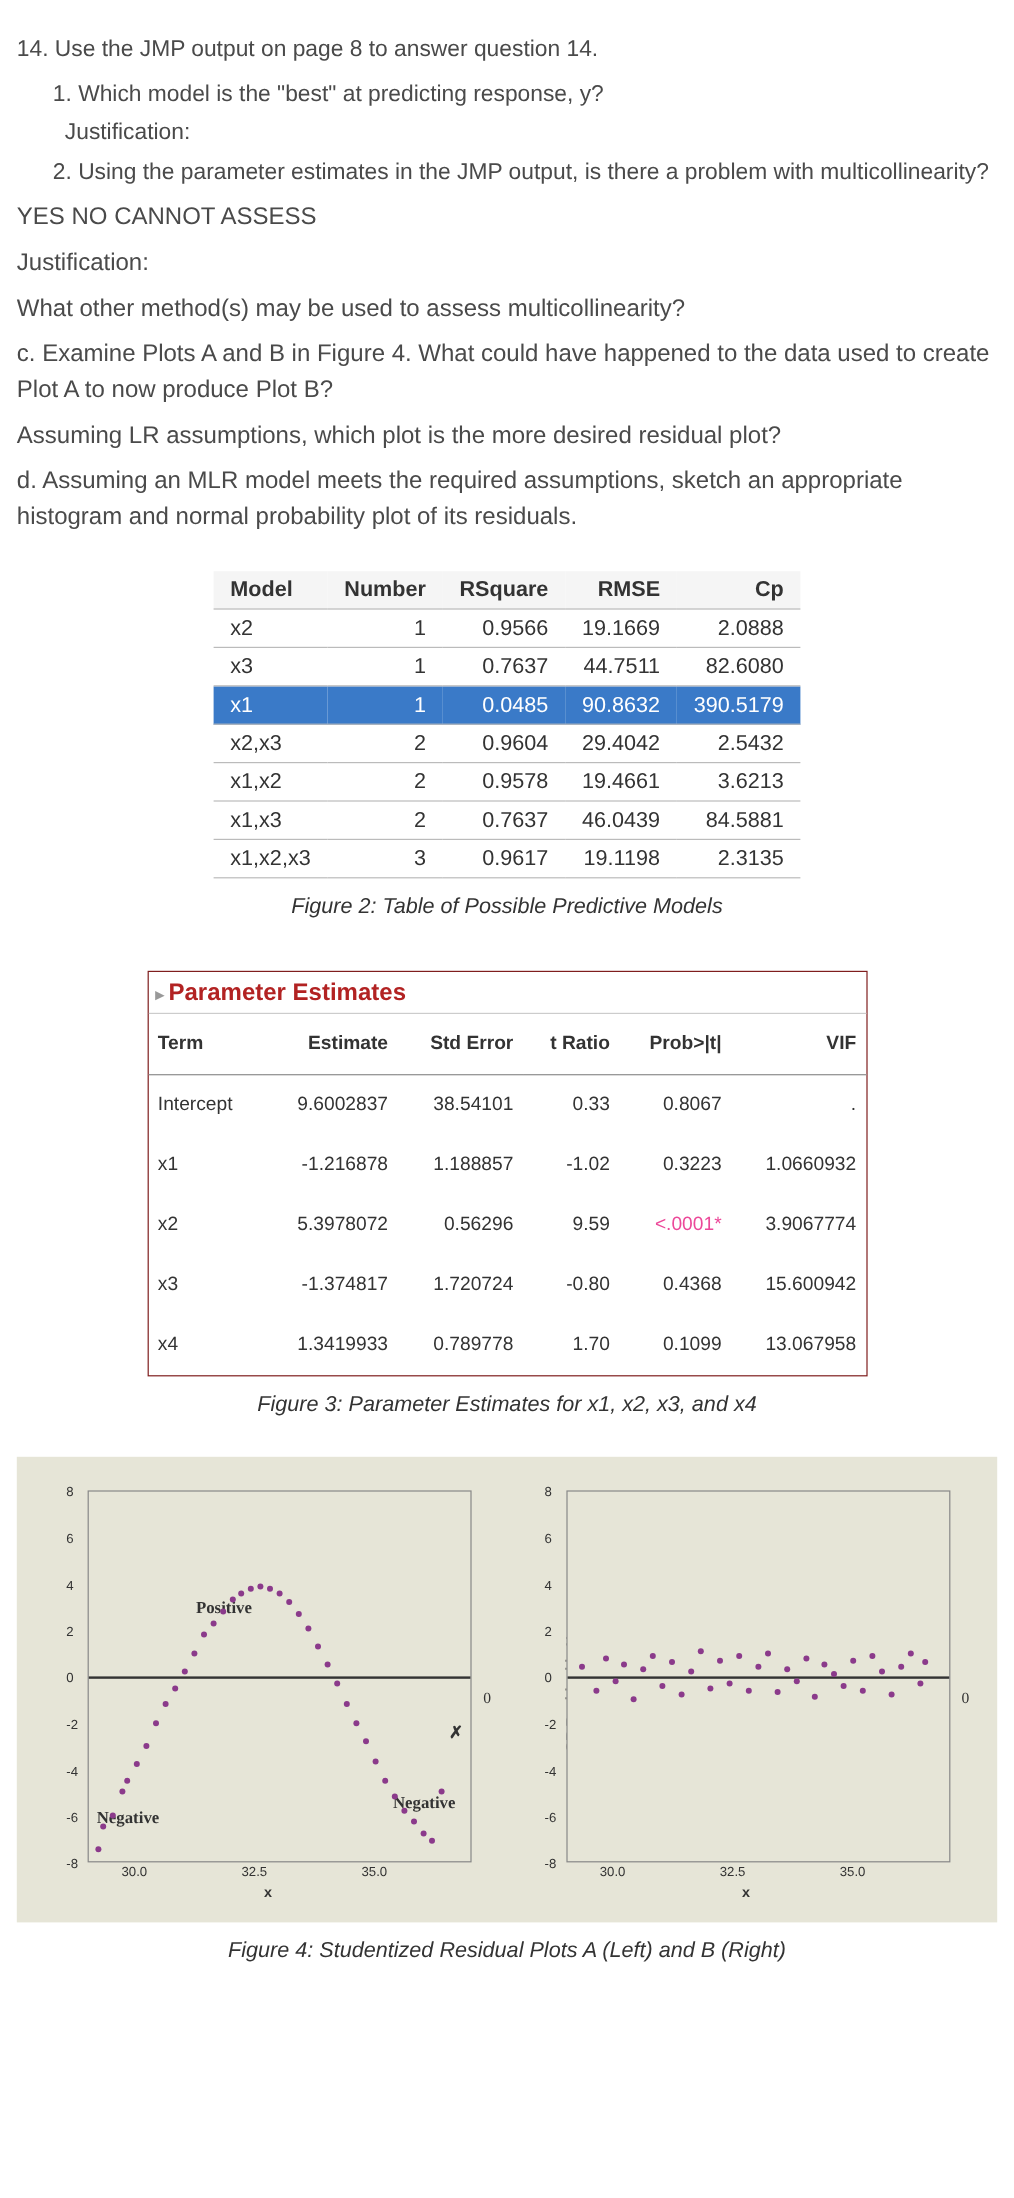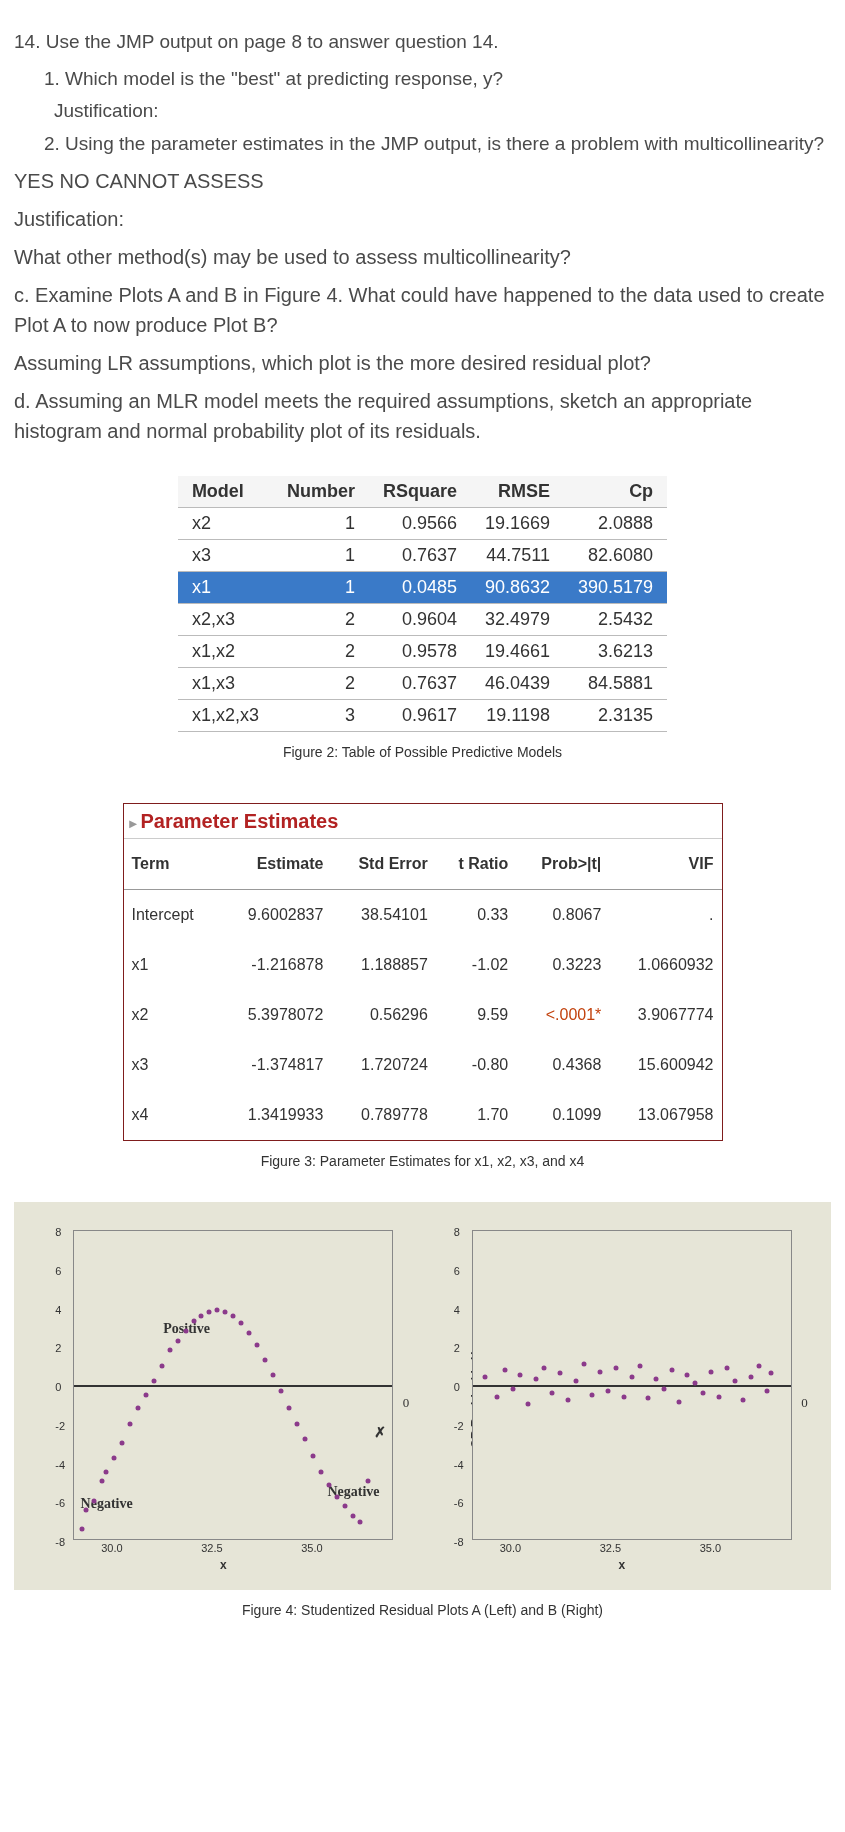--- a/index.html
+++ b/index.html
@@ -28,21 +28,22 @@
     text-align: right;
     border-bottom: 1px solid #bbb;
     font-weight: normal;
   }
   .models-table th { font-weight: bold; background: #f5f5f5; }
   .models-table td:first-child, .models-table th:first-child { text-align: left; }
   .models-table tr.highlight td { background: #3a7ac8; color: #fff; }
 
   .fig-caption {
     text-align: center;
-    font-size: 14px;
+    font-style: italic;
+    font-size: 18px;
     margin: 10px 0 30px 0;
     color: #333;
   }
 
   
   .param-wrapper {
     margin: 40px auto 10px auto;
     width: 600px;
     border: 1px solid #7f1d1d;
   }
@@ -59,21 +60,21 @@
     border-collapse: collapse;
     font-size: 16px;
   }
   .param-table th, .param-table td {
     padding: 13px 8px;
     text-align: right;
     font-weight: normal;
   }
   .param-table th { font-weight: bold; border-bottom: 1px solid #999; }
   .param-table td:first-child, .param-table th:first-child { text-align: left; }
-  .sig { color: #c2410c; }
+  .sig { color: #ec4899; }
 
   
   .plots-panel {
     background: #e6e5d7;
     padding: 18px 10px 10px 10px;
     margin: 10px 0;
     display: flex;
     justify-content: space-around;
   }
   .plot-box { position: relative; width: 380px; height: 360px; }
@@ -179,21 +180,21 @@
         <td>x1</td>
         <td>1</td>
         <td>0.0485</td>
         <td>90.8632</td>
         <td>390.5179</td>
       </tr>
       <tr>
         <td>x2,x3</td>
         <td>2</td>
         <td>0.9604</td>
-        <td>32.4979</td>
+        <td>29.4042</td>
         <td>2.5432</td>
       </tr>
       <tr>
         <td>x1,x2</td>
         <td>2</td>
         <td>0.9578</td>
         <td>19.4661</td>
         <td>3.6213</td>
       </tr>
       <tr>

